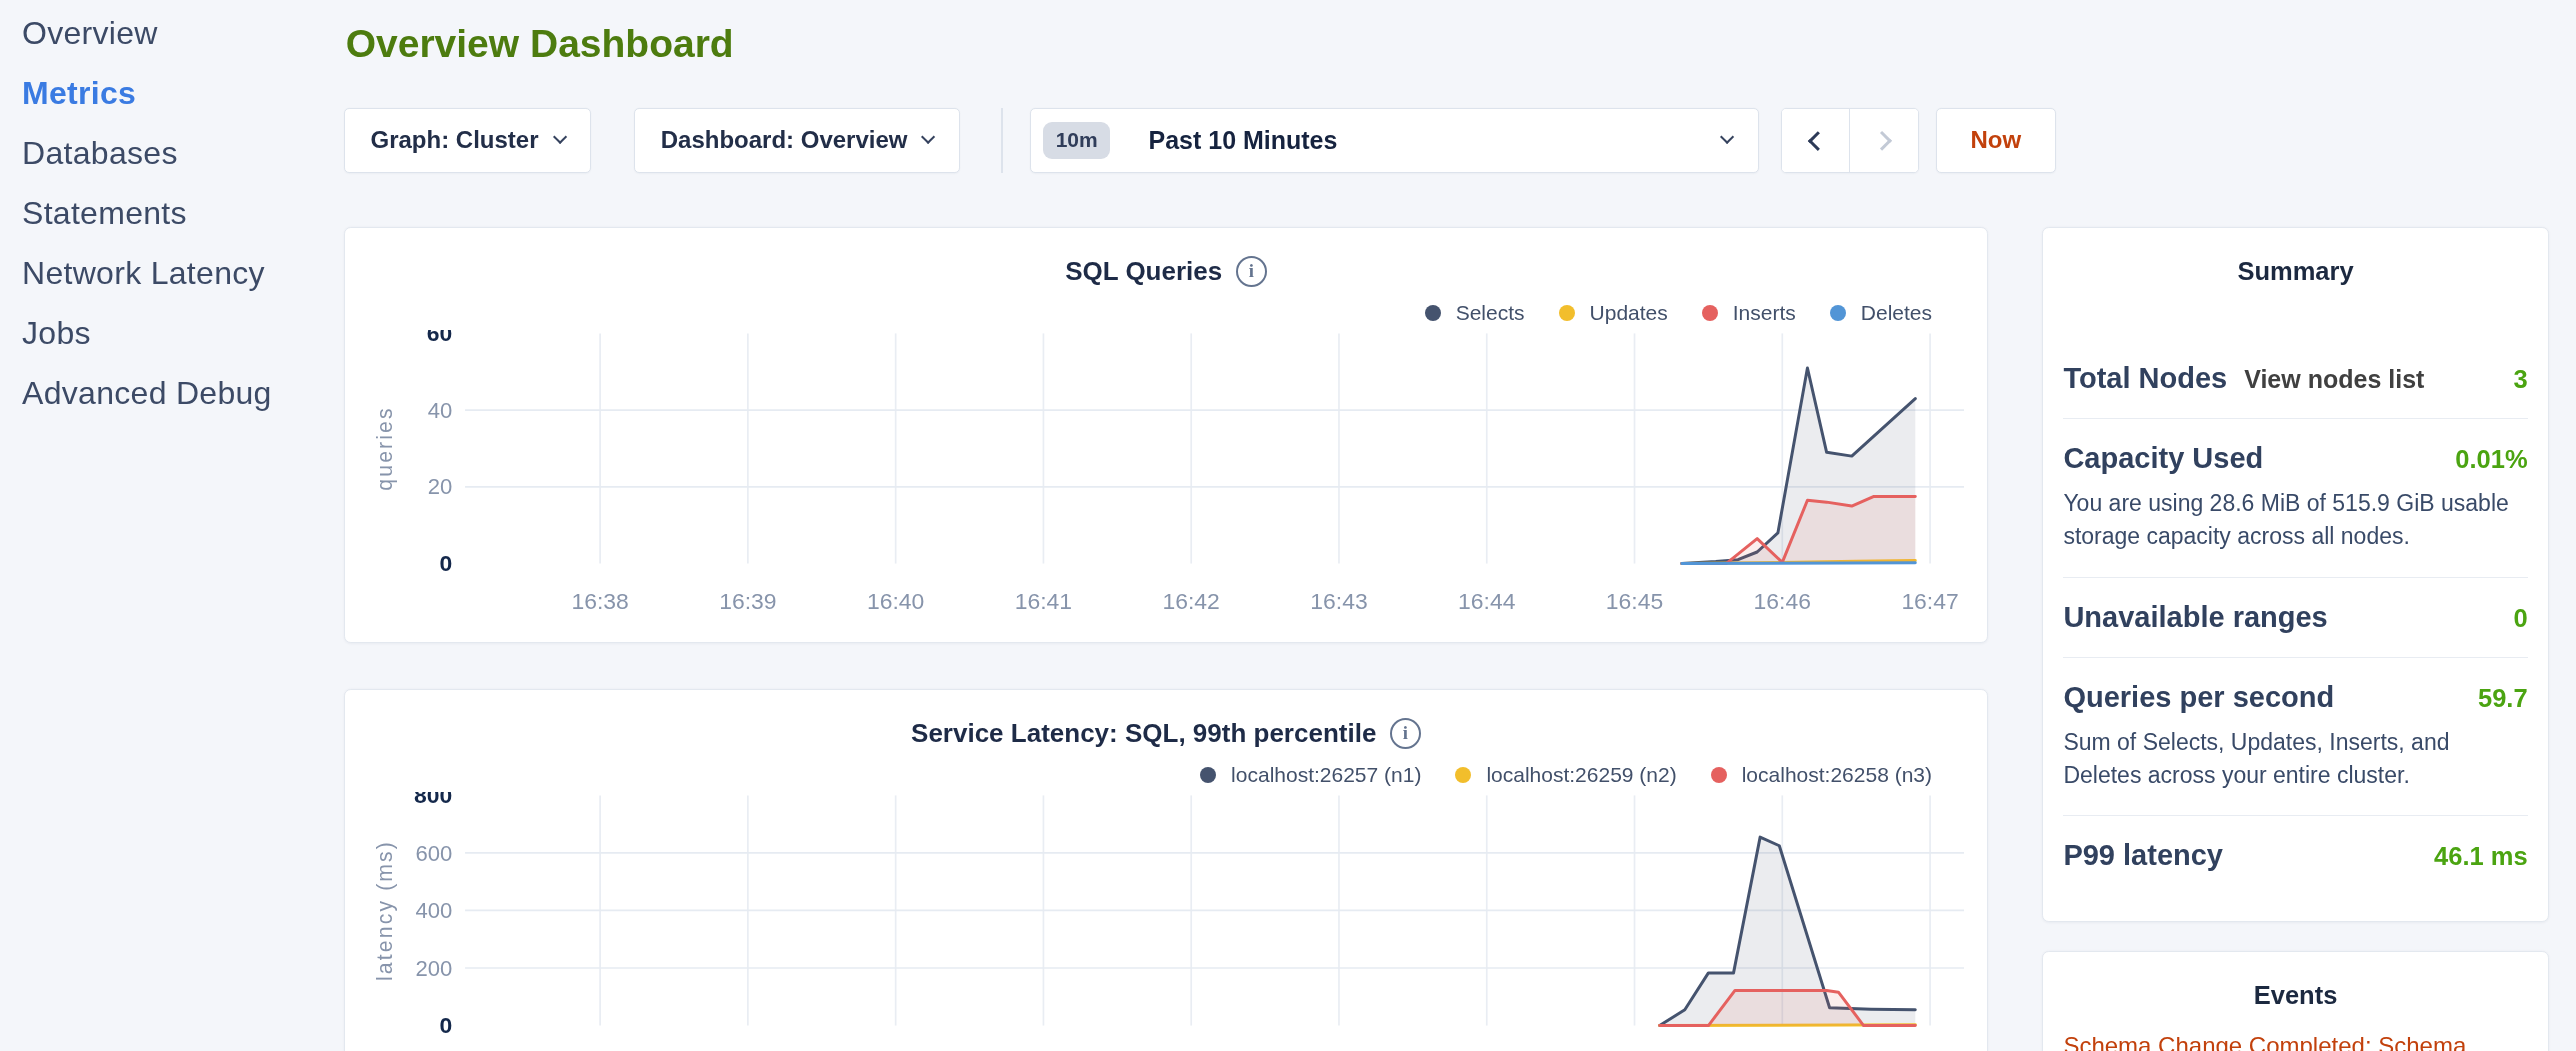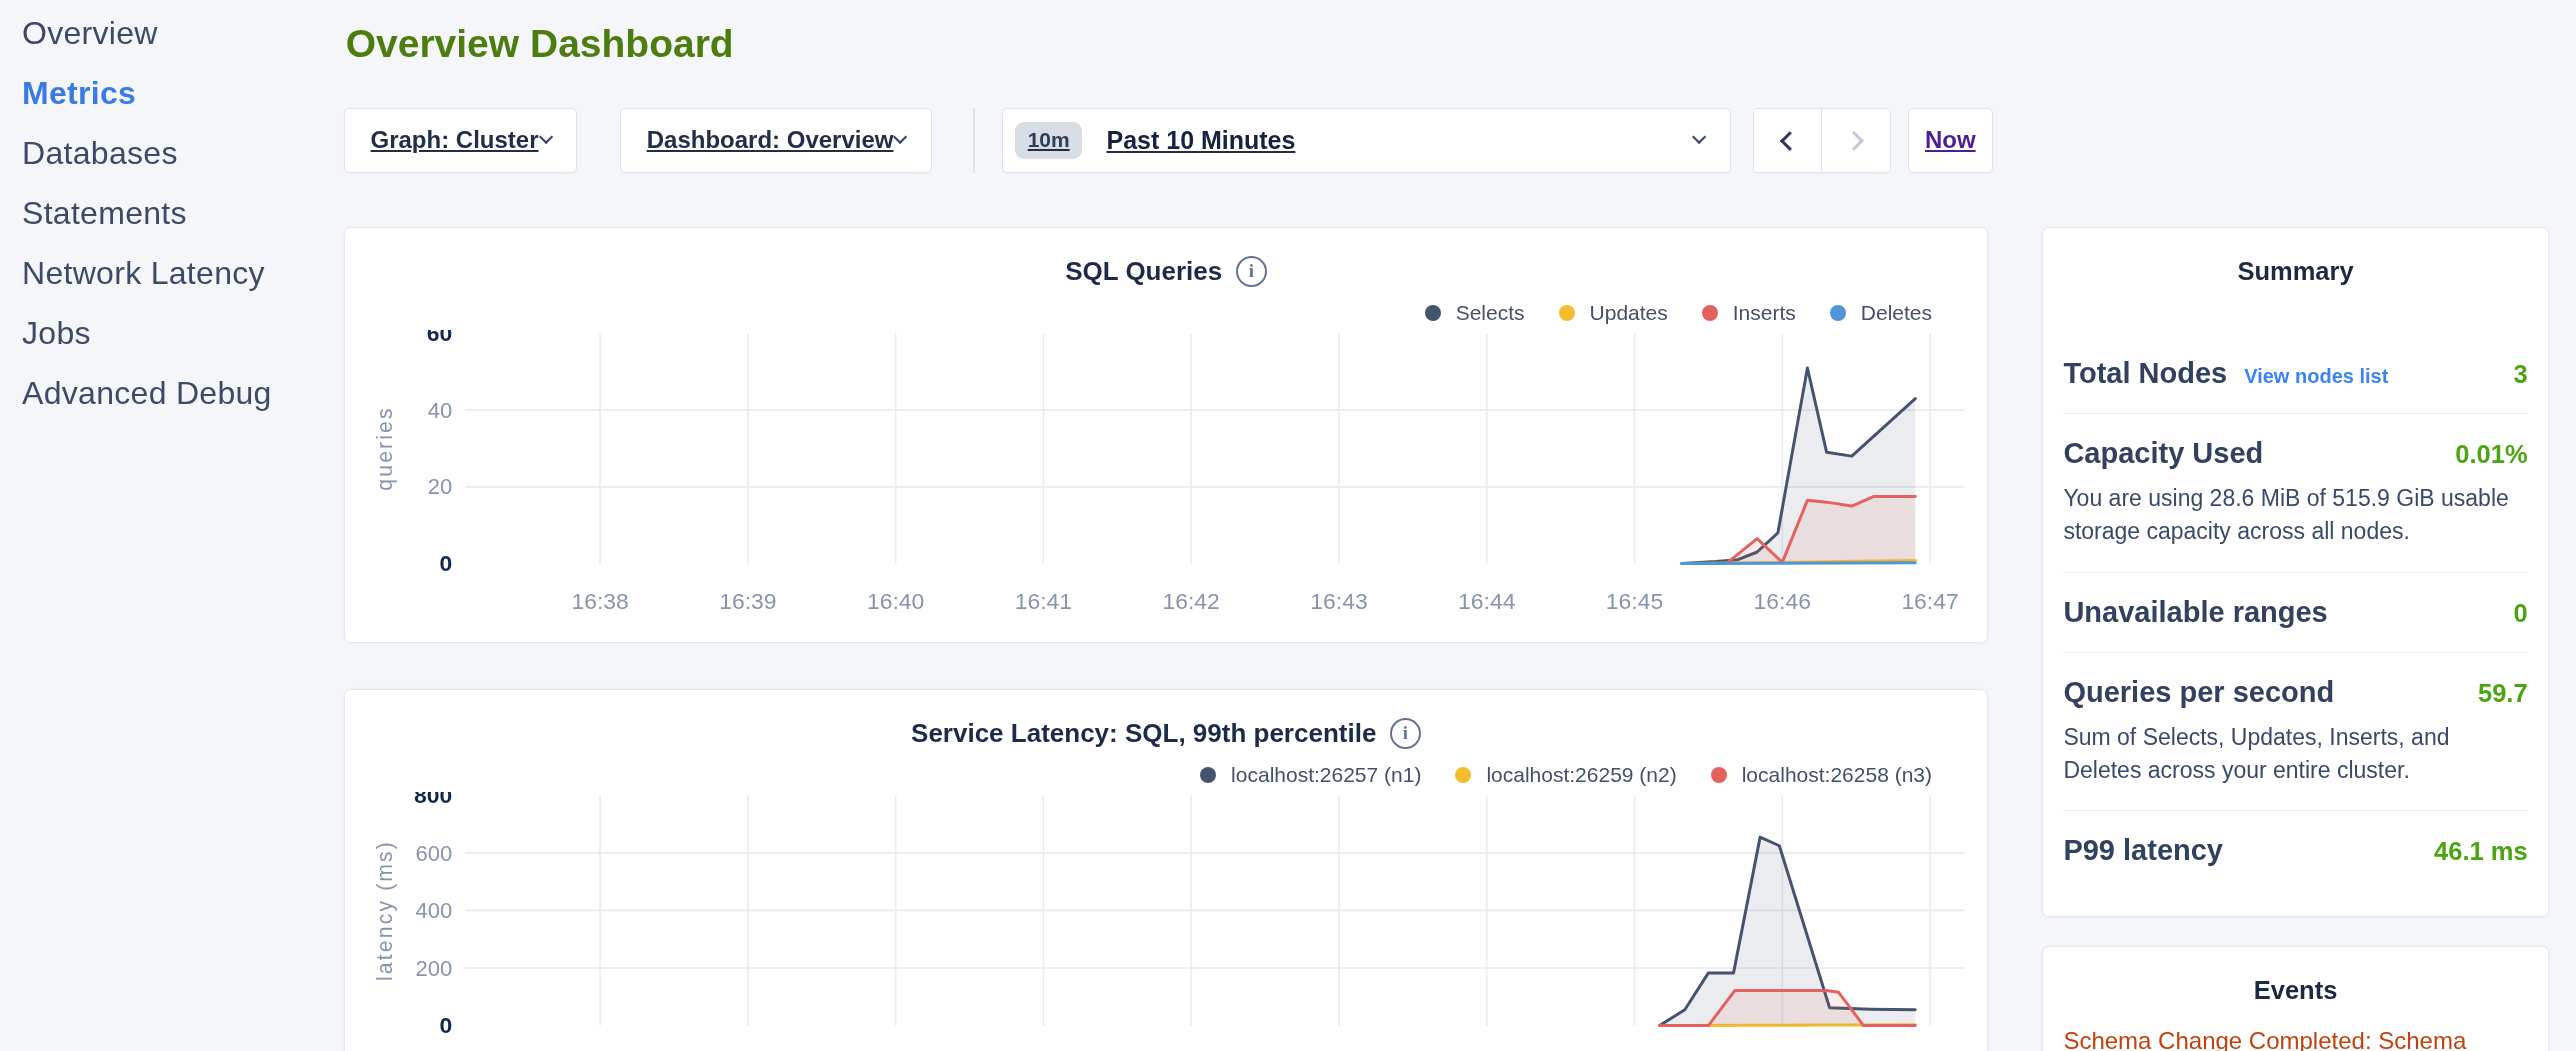--- a/index.html
+++ b/index.html
@@ -17,42 +17,41 @@
     height:60px; display:flex; align-items:center; padding-left:22px;
     font-size:32px; color:#3c4a66; cursor:pointer; letter-spacing:0.3px;
   }
   .sidebar li.active { color:#3a7be2; font-weight:bold; }
   
   .main { position:absolute; left:344px; top:0; width:2232px; }
   h1.page-title { font-size:39px; font-weight:bold; color:#4d7c0f; margin:24px 0 0 1.7px; line-height:1.05; }
   
   .toolbar { display:flex; align-items:center; margin-top:43px; height:65px; }
   .btn {
-    display:inline-flex; align-items:center; justify-content:center; gap:2px;
+    display:inline-flex; align-items:center; justify-content:center; gap:16px;
     height:65px; background:#fff; border:1.7px solid #dde3ec; border-radius:5.1px;
     font-family:inherit; font-size:24px; font-weight:bold; color:#222e48; cursor:pointer;
     box-shadow:0 0.9px 1.7px rgba(30,45,80,.04);
-    text-decoration:underline;
   }
   .dd { padding:0 25.5px; }
   .dd + .dd { margin-left:43px; }
   .vdiv { width:1.7px; height:65px; background:#dde3ec; margin-left:41px; }
   .chev { width:10.2px; height:10.2px; border-right:2.6px solid #35425e; border-bottom:2.6px solid #35425e;
           transform:rotate(45deg); margin-top:-6.8px; }
   .timesel { width:729px; margin-left:27px; justify-content:flex-start; padding:0 25.5px 0 12px; }
   .timesel .badge { background:#d7dce5; color:#303d5a; border-radius:9px; padding:6.8px 12.8px; font-size:21px; font-weight:bold; }
   .timesel .tlabel { margin-left:22px; font-size:25px; color:#16233f; }
   .timesel .chev { margin-left:auto; }
   .pn { display:flex; margin-left:22px; height:65px; width:138px; background:#fff;
         border:1.7px solid #dde3ec; border-radius:5.1px; overflow:hidden; box-shadow:0 0.9px 1.7px rgba(30,45,80,.04); }
   .pn button { flex:1; background:#fff; border:none; cursor:pointer; display:flex; align-items:center; justify-content:center; }
   .pn button + button { border-left:1.7px solid #dde3ec; }
   .chev-left  { width:13.6px; height:13.6px; border-left:3.4px solid #2c3a57; border-bottom:3.4px solid #2c3a57; transform:rotate(45deg); margin-left:5.1px; }
   .chev-right { width:13.6px; height:13.6px; border-right:3.4px solid #c3cad6; border-bottom:3.4px solid #c3cad6; transform:rotate(-45deg); margin-right:5.1px; }
-  .nowbtn { margin-left:17px; width:85px; color:#4c1d95; }
+  .nowbtn { margin-left:17px; width:120px; color:#c2410c; }
   
   .content { display:flex; margin-top:54px; }
   .charts-col { width:1644px; display:flex; flex-direction:column; gap:46px; }
   .right-col  { width:507px; margin-left:54px; display:flex; flex-direction:column; gap:29px; }
   .card { background:#fff; border:1.7px solid #e3e8ef; border-radius:6.8px; box-shadow:0 0.9px 2.6px rgba(25,38,70,.05); }
   
   .chart-card { padding:25.5px 24px 18.7px 24px; }
   .ct-row { display:flex; align-items:center; justify-content:center; gap:13.6px; height:36px; }
   .ct-row h3 { font-size:26px; font-weight:bold; color:#1e2b47; }
   .info-icon { width:31px; height:31px; border:2.1px solid #64748f; border-radius:50%; color:#64748f;
@@ -67,21 +66,21 @@
   .ytick { font-size:26px; fill:#8794ab; }
   .ytick-strong { font-size:27px; font-weight:bold; fill:#14284b; }
   .ylabel { font-size:25px; fill:#8794ab; letter-spacing:2.5px; }
   
   .panel { padding:29px 20.4px 25.5px 20.4px; }
   .panel-title { font-size:25.5px; font-weight:bold; color:#1c2940; text-align:center; margin-bottom:12px; }
   .srow { padding:23px 0; border-bottom:1.7px solid #e8ecf2; }
   .srow:last-child { border-bottom:none; }
   .srow-top { display:flex; align-items:baseline; }
   .slabel { font-size:29px; font-weight:bold; color:#31415e; }
-  .slink { font-size:20px; font-weight:bold; color:#3b82f6; margin-left:17px; text-decoration:none; cursor:pointer;margin-top:44px; }
+  .slink { font-size:25px; font-weight:bold; color:#404040; margin-left:17px; text-decoration:none; cursor:pointer;margin-top:44px; }
   .sval { margin-left:auto; font-size:25.5px; font-weight:bold; color:#4ba411; white-space:nowrap; }
   .sdesc { margin-top:12px; font-size:23px; line-height:1.45; color:#394a68; }
   .event-item { margin-top:18.7px; }
   .emsg { font-size:24px; line-height:1.45; color:#c2410c; }
   .etime { margin-top:6.8px; font-size:22px; color:#5b6e92; }
 </style>
 </head>
 <body>
 
 <div class="app">

